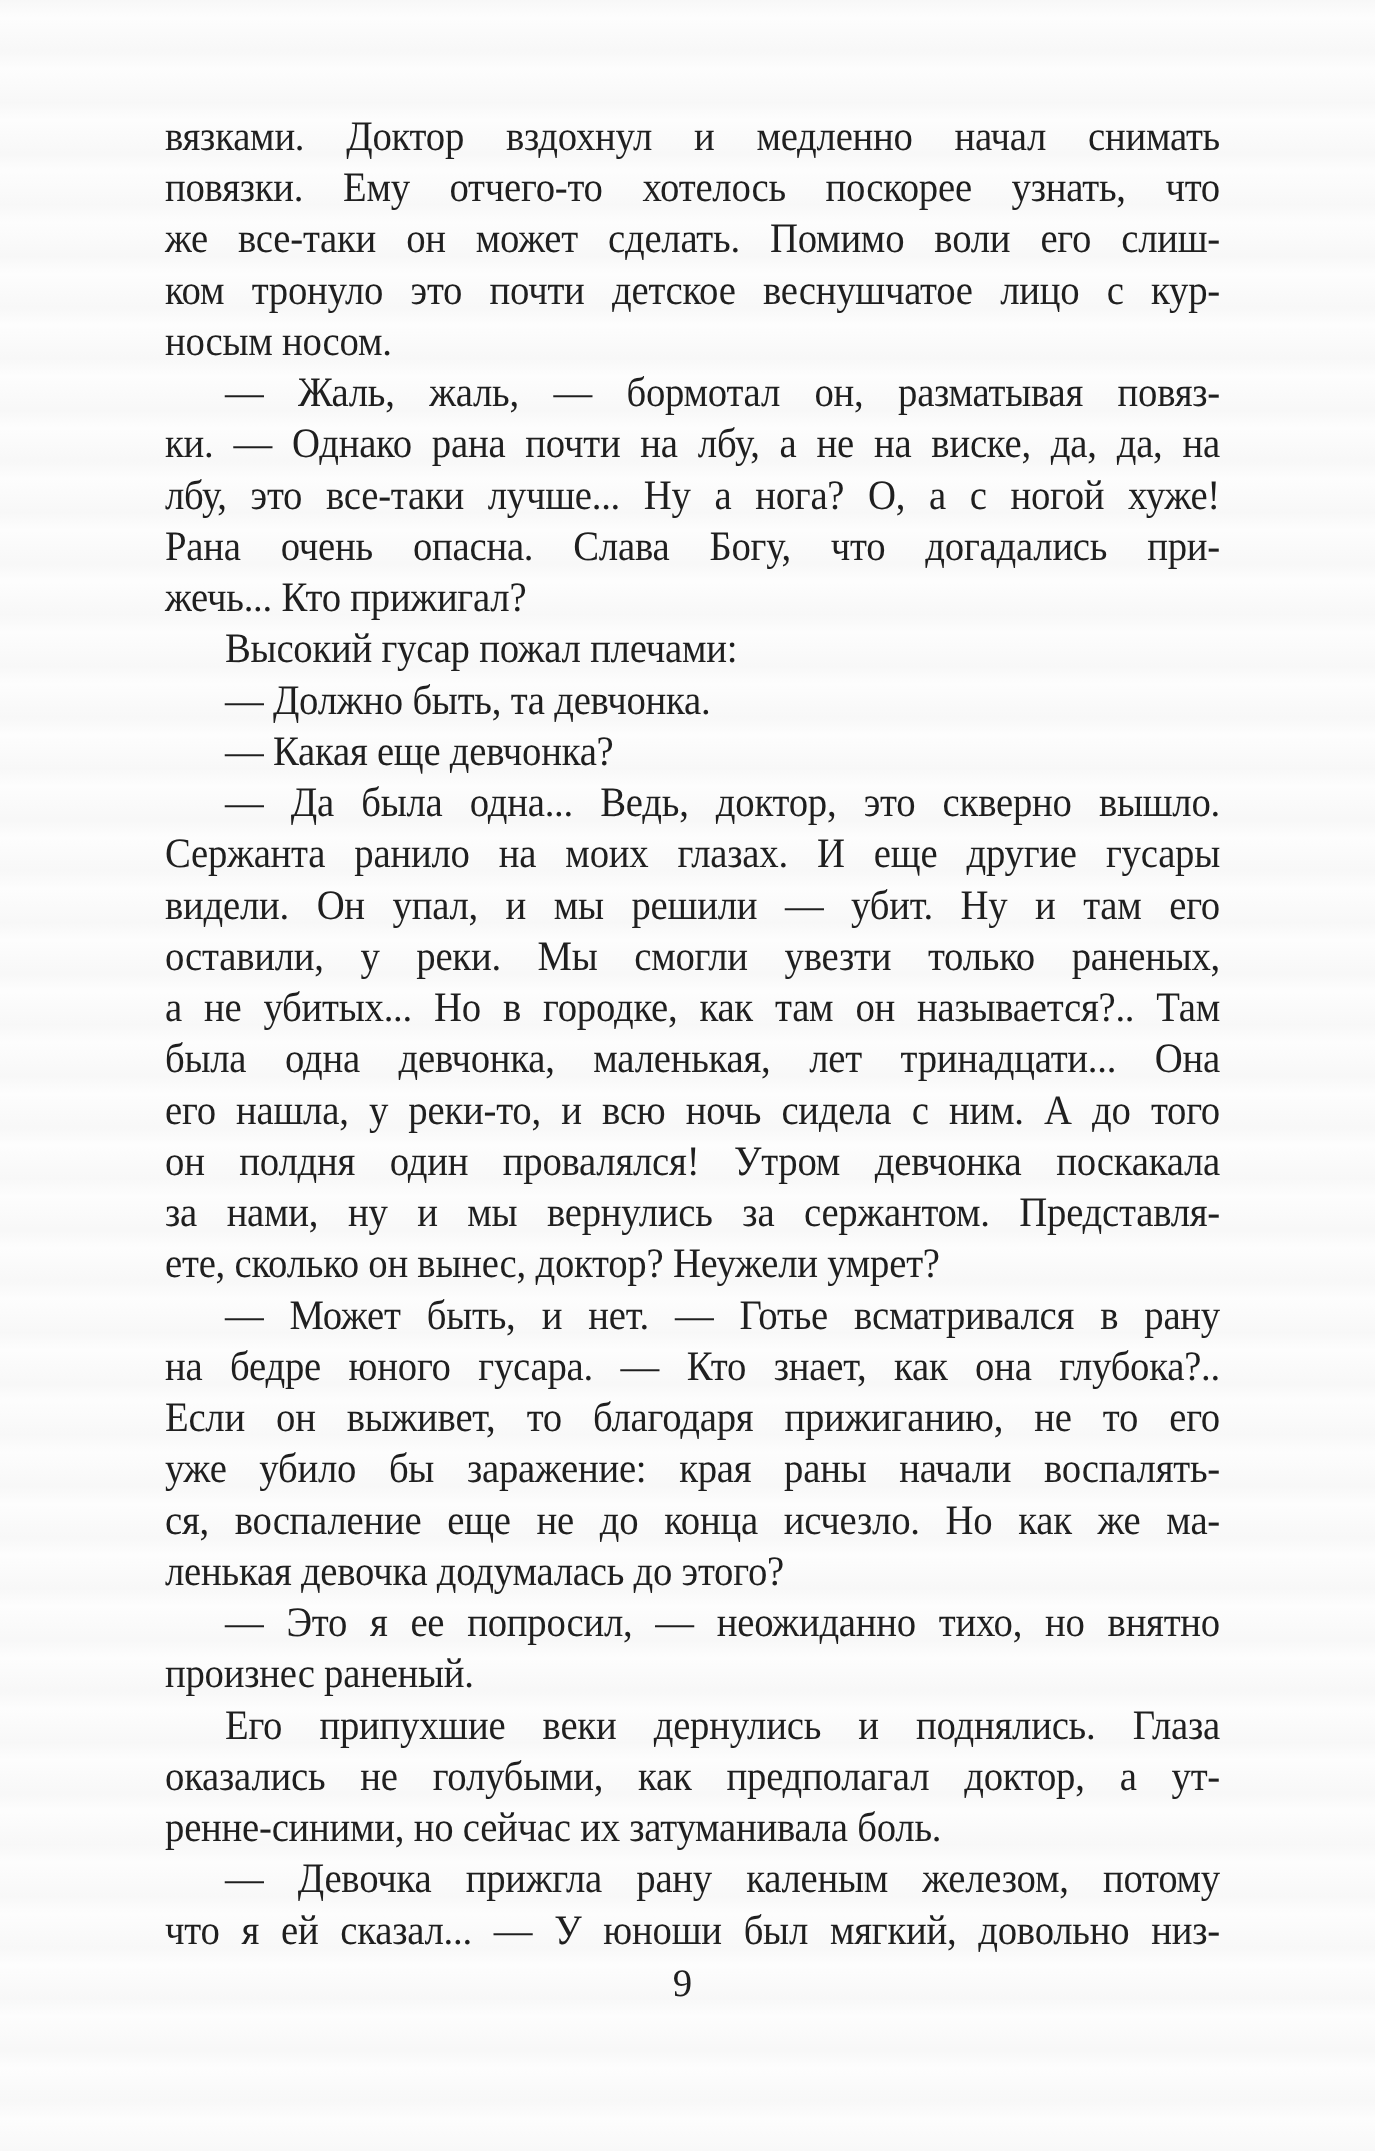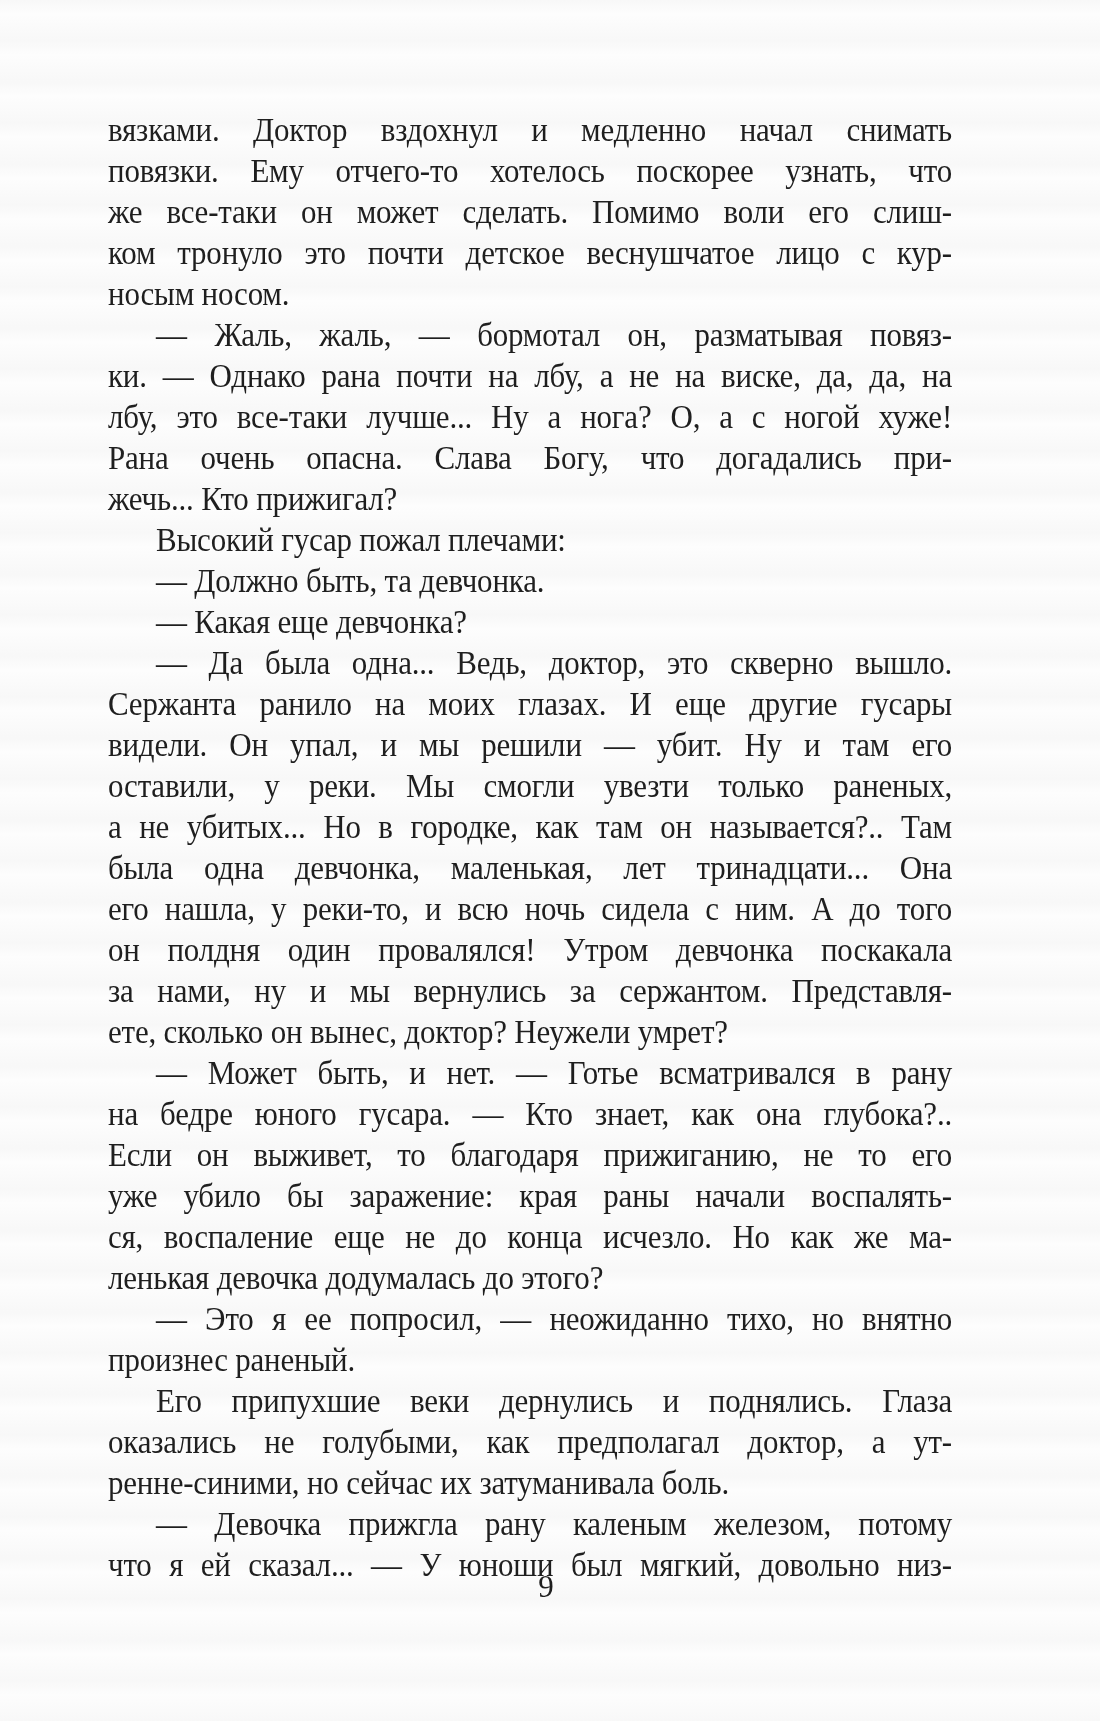--- a/index.html
+++ b/index.html
@@ -24,24 +24,23 @@
     background: repeating-linear-gradient(
       180deg,
       rgba(120,120,120,0.04) 0px,
       rgba(120,120,120,0.00) 14px,
       rgba(120,120,120,0.04) 41px
     );
     pointer-events: none;
   }
   .text-block {
     position: absolute;
-    left: 108px;
+    left: 132px;
     top: 88px;
     width: 844px;
-    margin-top: 21px;
   }
   .line {
     font-size: 31px;
     line-height: 41px;
     height: 41px;
     text-align: left;
     transform: scaleY(1.08);
     transform-origin: 50% 50%;
     letter-spacing: -0.2px;
   }

